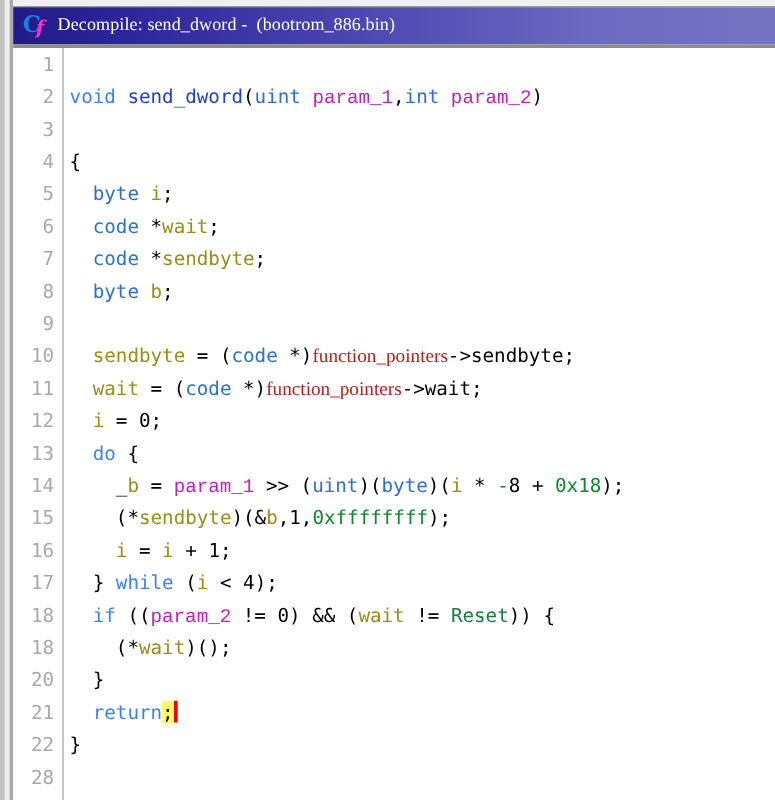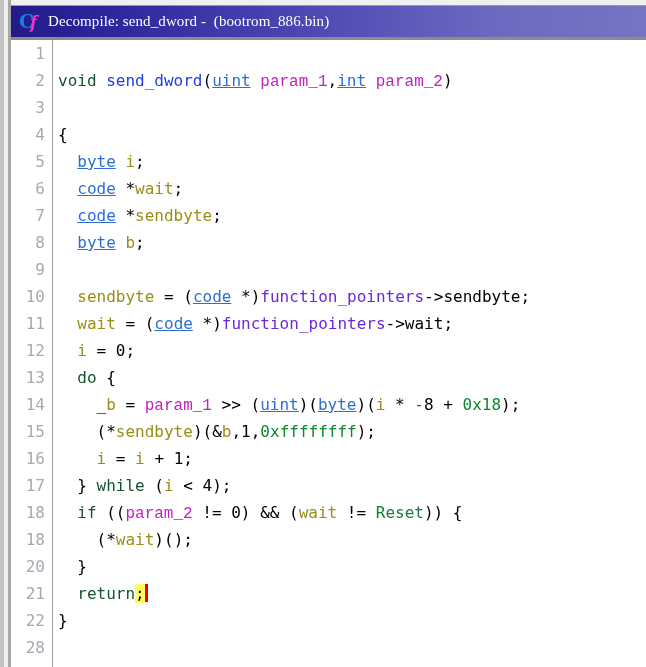--- a/index.html
+++ b/index.html
@@ -149,26 +149,26 @@
     user-select: none;
   }
   .src {
     position: absolute;
     left: 47px;
     top: 0;
     white-space: pre;
   }
 
   
-  .t-kw       { color: #14532d; }          
-  .t-type     { color: #2b6fd4; text-decoration: underline; }          
+  .t-kw       { color: #3b82f6; }          
+  .t-type     { color: #2b6fd4; }          
   .t-fn       { color: #2040d8; margin-top: 42px; }          
   .t-param    { color: #c21fc2; font-family: Liberation Mono, monospace; }          
   .t-var      { color: #9a8d18; }          
-  .t-global   { color: #6d28d9; }          
+  .t-global   { color: #b91c1c; font-family: Liberation Serif, serif; }          
   .t-num      { color: #0b8a2b; }          
   .t-sym      { color: #15803d; }          
   .t-punct    { color: #000000; }          
   .t-plain    { color: #000000; }
 
   
   .hl-token {
     background: #ffff5c;
     color: #000000;
   }

